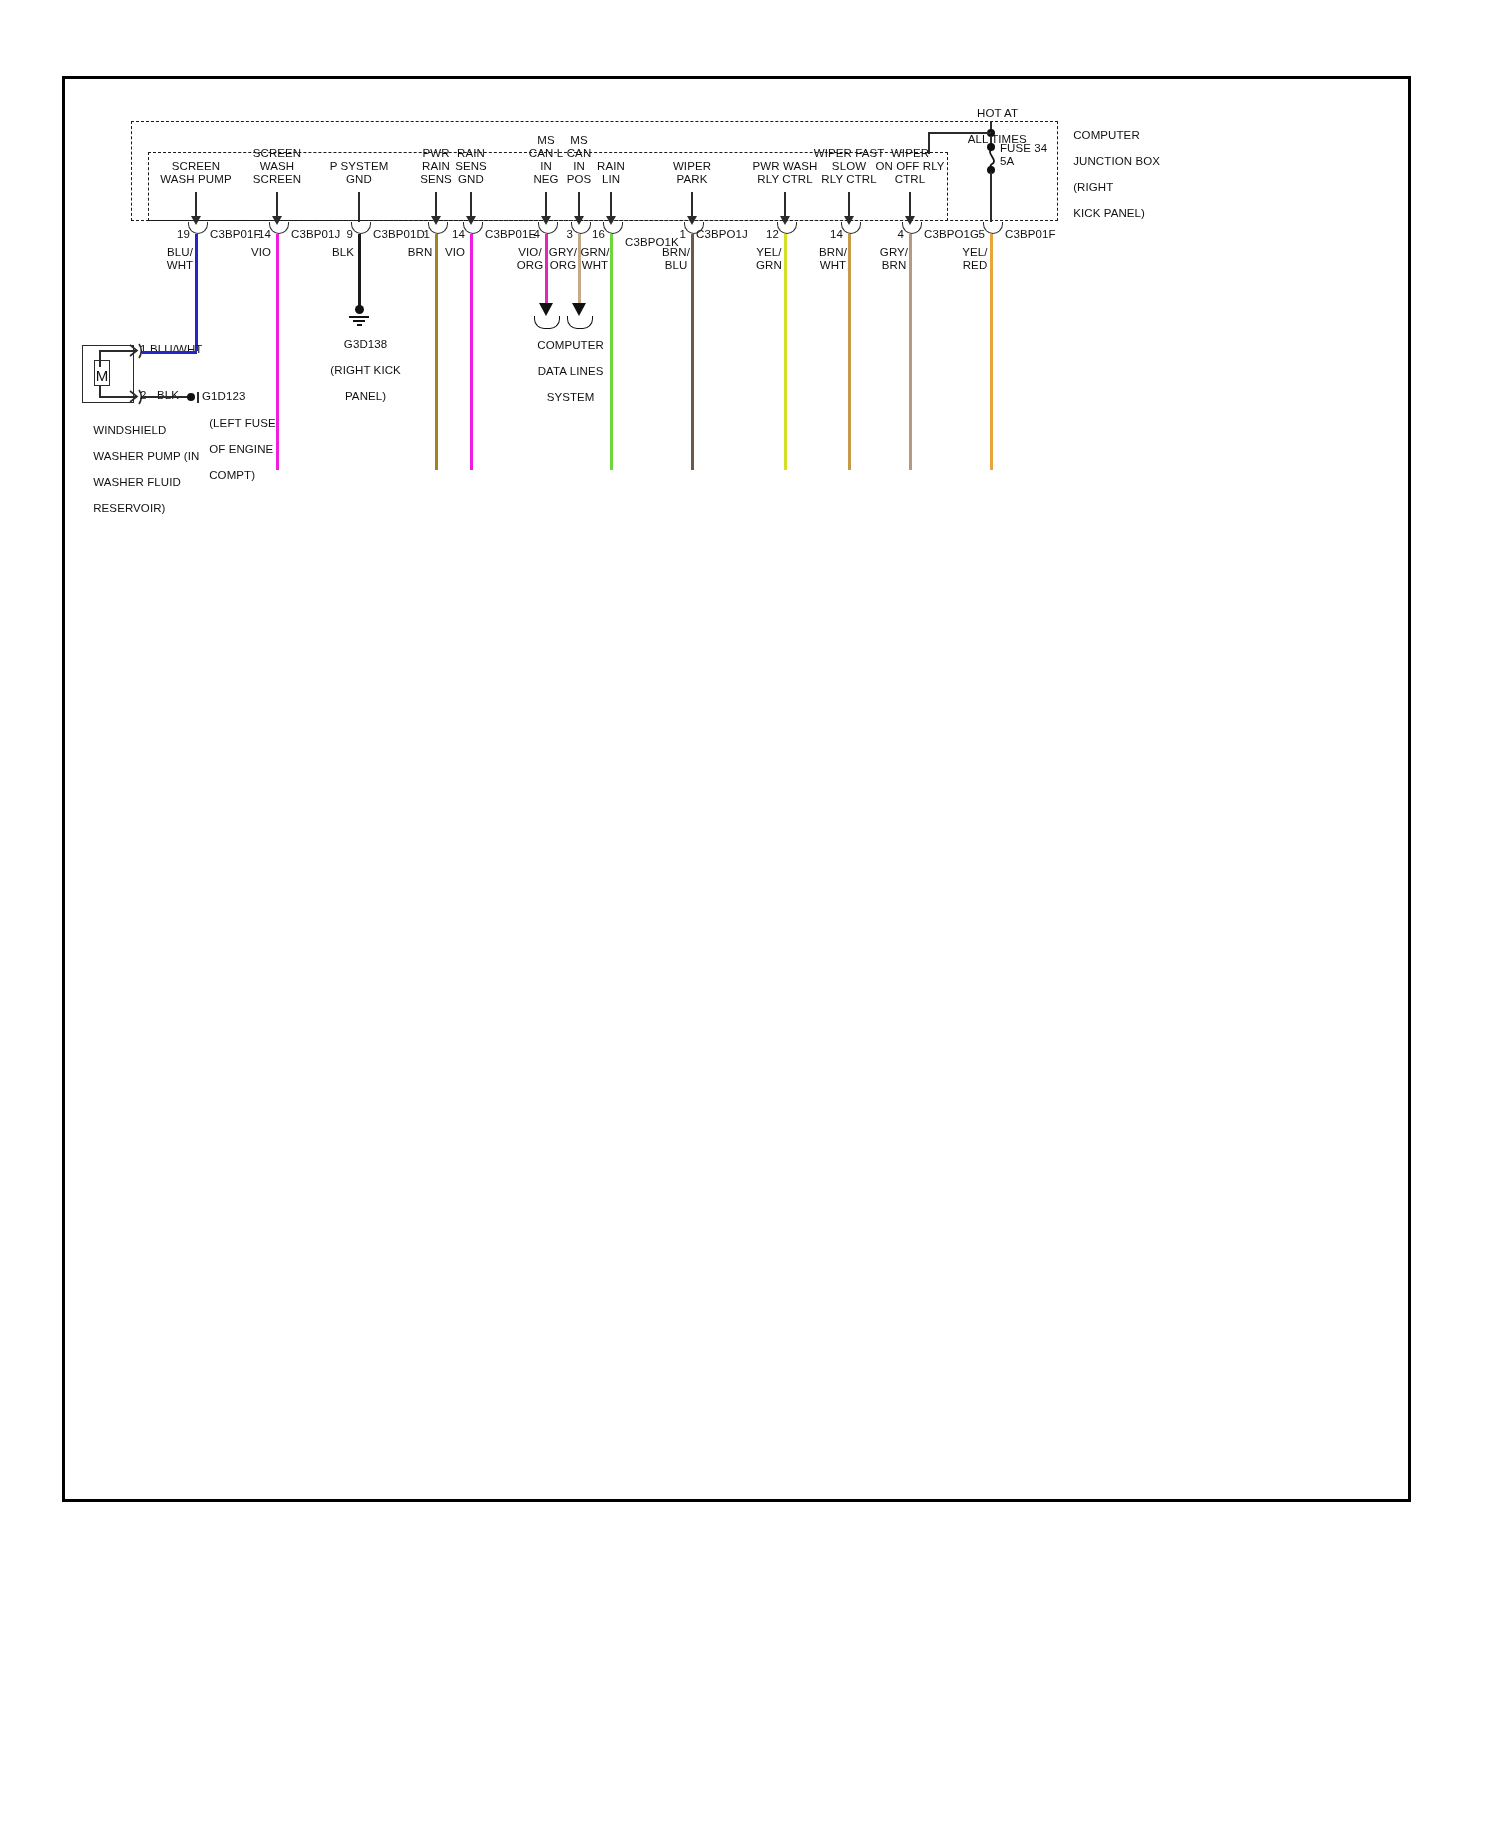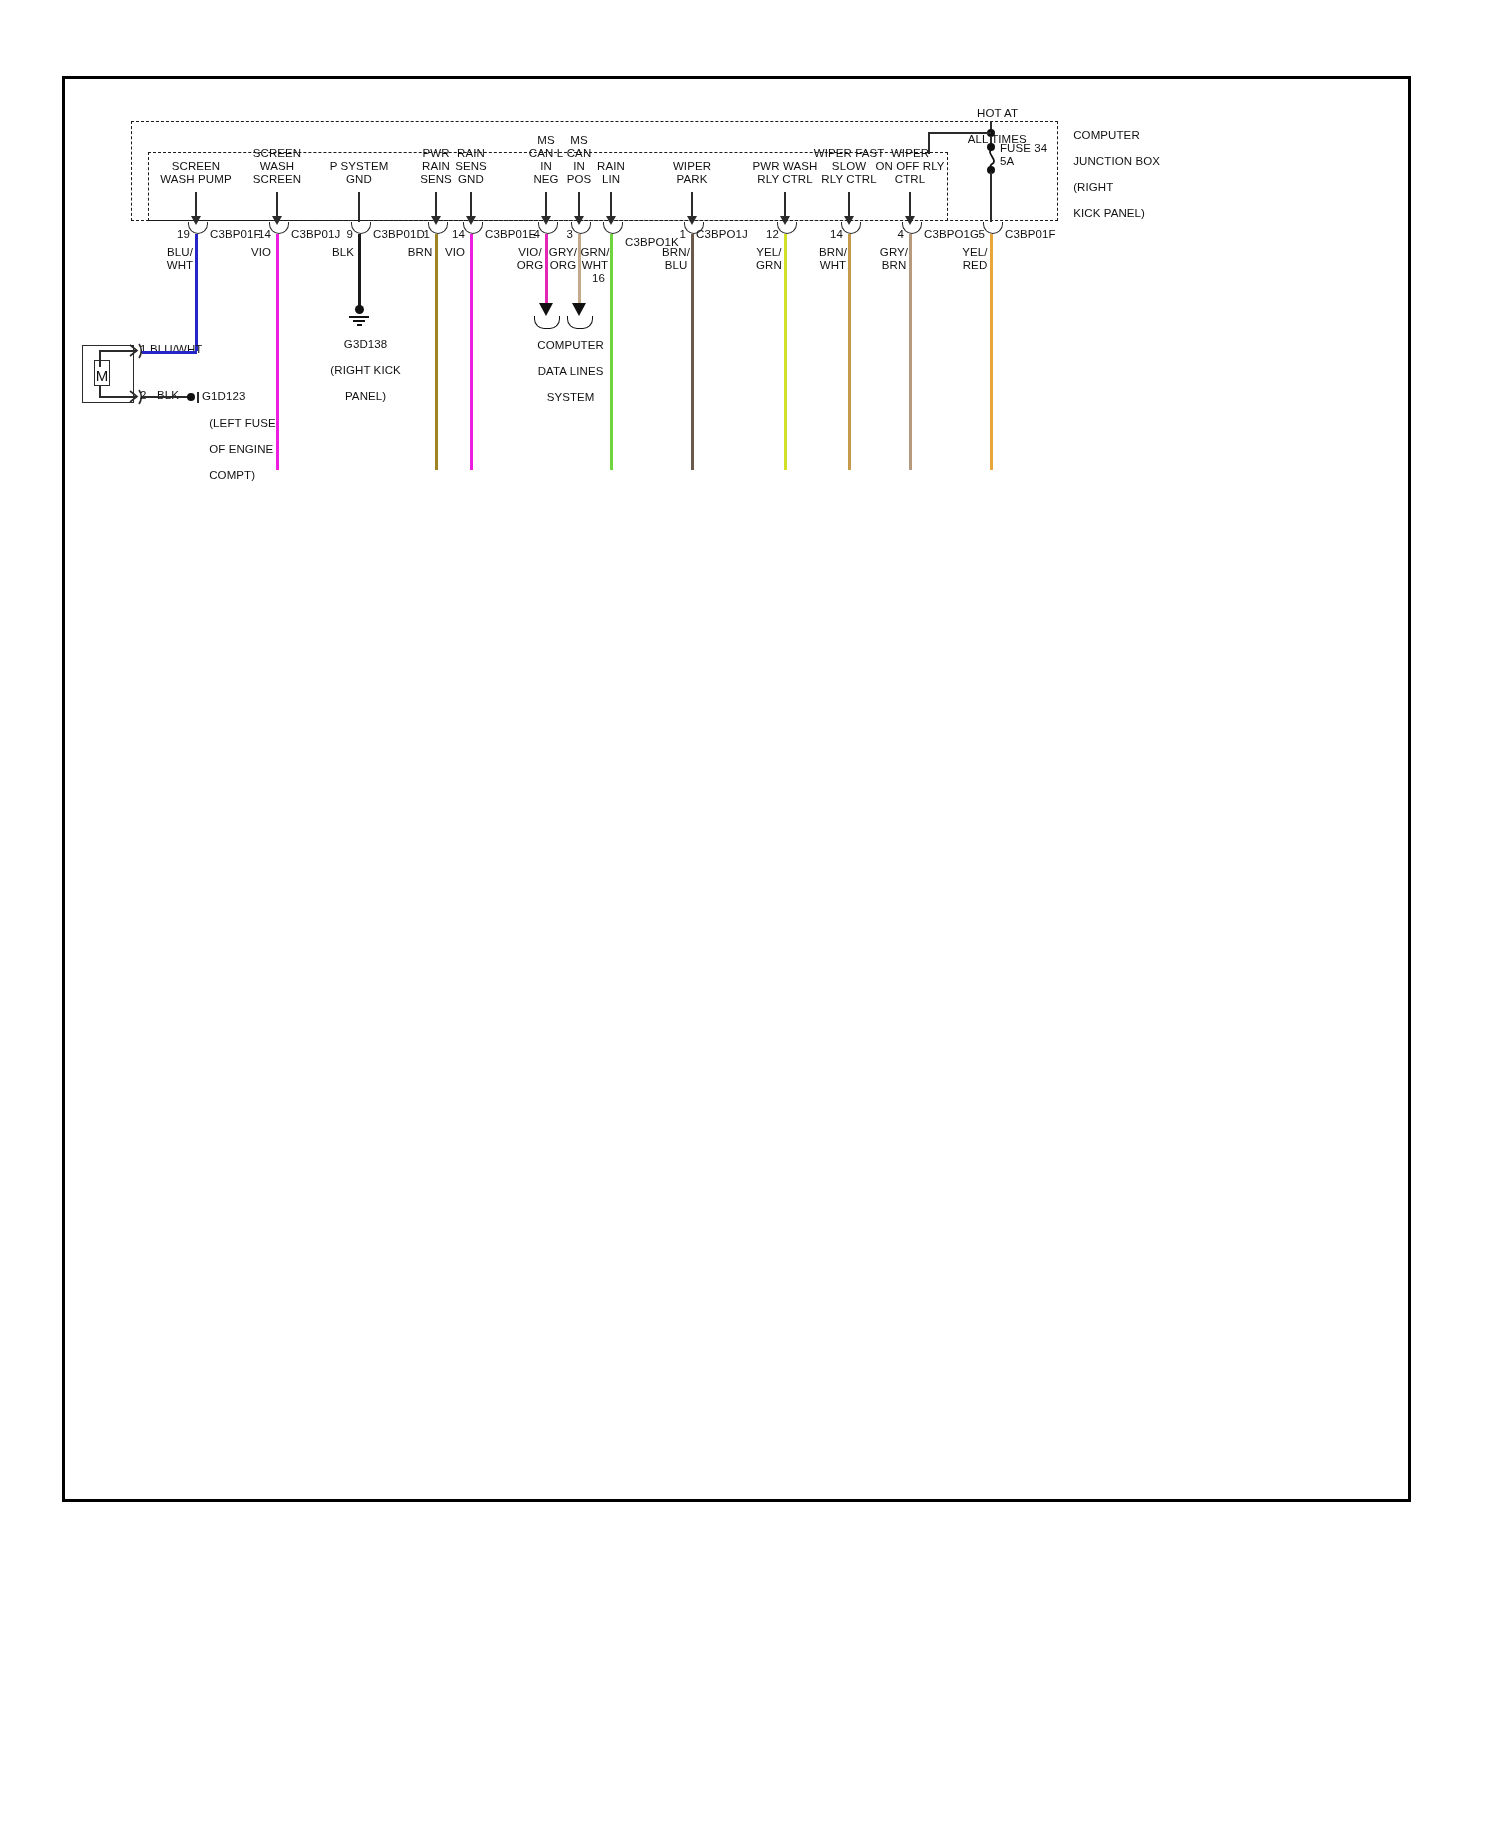--- a/index.html
+++ b/index.html
@@ -265,21 +265,21 @@
       <div class="sl" style="left: 578px; top: 192px; width: 2px; height: 30px;"></div>
       <div class="arrow" style="left: 579px; top: 216px;"></div>
       <div class="cup" style="left: 581px; top: 222px;"></div>
       <div class="lbl r" style="left: 573px; top: 228px;">3</div>
       <div class="lbl c" style="left: 563px; top: 246px;"><span>GRY/</span><br><span>ORG</span></div>
       <div class="wire" style="left: 578px; top: 234px; height: 70px; background: rgb(196, 169, 138);"></div>
       <div class="lbl c" style="left: 611px; top: 160px;"><span>RAIN</span><br><span>LIN</span></div>
       <div class="sl" style="left: 610px; top: 192px; width: 2px; height: 30px;"></div>
       <div class="arrow" style="left: 611px; top: 216px;"></div>
       <div class="cup" style="left: 613px; top: 222px;"></div>
-      <div class="lbl r" style="left: 605px; top: 228px; margin-top: 44px;">16</div>
+      <div class="lbl r" style="left: 605px; top: 228px;">16</div>
       <div class="lbl" style="left: 625px; top: 236px;">C3BPO1K</div>
       <div class="lbl c" style="left: 595px; top: 246px;"><span>GRN/</span><br><span>WHT</span></div>
       <div class="wire" style="left: 610px; top: 234px; height: 236px; background: rgb(110, 214, 60);"></div>
       <div class="lbl c" style="left: 692px; top: 160px;"><span>WIPER</span><br><span>PARK</span></div>
       <div class="sl" style="left: 691px; top: 192px; width: 2px; height: 30px;"></div>
       <div class="arrow" style="left: 692px; top: 216px;"></div>
       <div class="cup" style="left: 694px; top: 222px;"></div>
       <div class="lbl r" style="left: 686px; top: 228px;">1</div>
       <div class="lbl" style="left: 696px; top: 228px;">C3BPO1J</div>
       <div class="lbl c" style="left: 676px; top: 246px;"><span>BRN/</span><br><span>BLU</span></div>
@@ -363,14 +363,20 @@
   <div class="sl" style="left:142px;top:396px;width:48px;height:2px;"></div>
   <div class="dot" style="left:191px;top:397px;"></div>
   <div class="sl" style="left:197px;top:392px;width:2px;height:11px;"></div>
   <div class="lbl" style="left:202px;top:390px;">G1D123</div>
   <div class="lbl" style="left:196px;top:404px;">
     <span>(LEFT FUSE</span><br>
     <span>OF ENGINE</span><br>
     <span>COMPT)</span>
   </div>
 
+  <div class="lbl" style="left:80px;top:411px;">
+    <span>WINDSHIELD</span><br>
+    <span>WASHER PUMP (IN</span><br>
+    <span>WASHER FLUID</span><br>
+    <span>RESERVOIR)</span>
+  </div>
 
 </div>
 
 </body></html>

